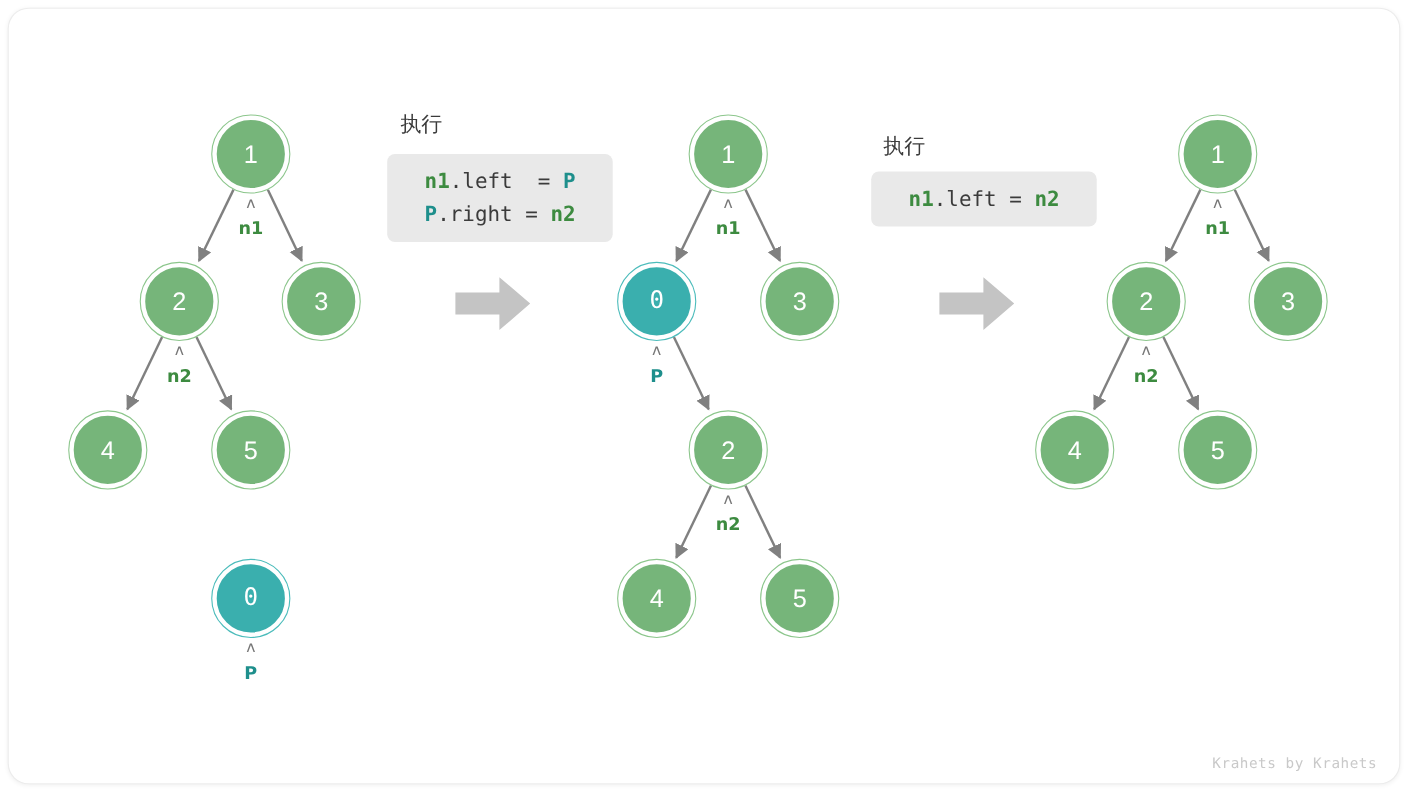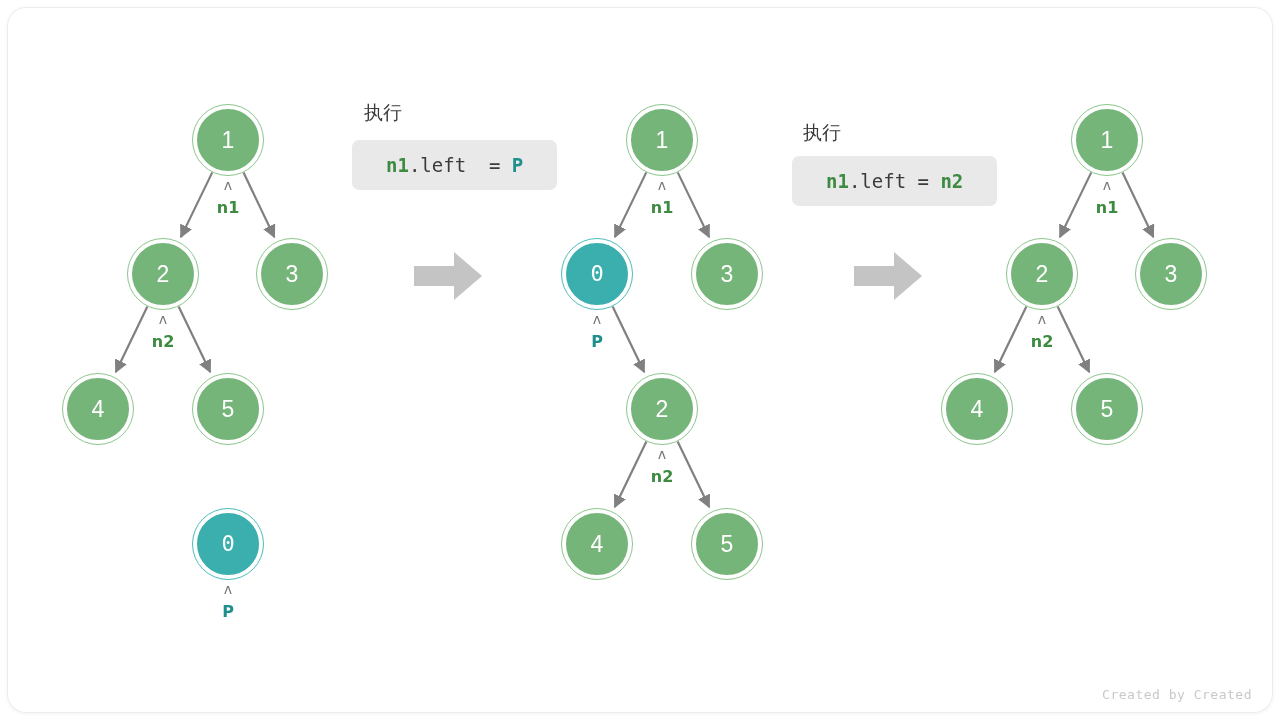--- a/index.html
+++ b/index.html
@@ -249,25 +249,25 @@
         <div class="caret">ʌ</div>
         <div class="plabel">n1</div>
       </div>
       <div class="ptr green" style="left: 1012px; top: 314px;">
         <div class="caret">ʌ</div>
         <div class="plabel">n2</div>
       </div>
     </div>
   <div id="anno-layer">
       <div class="exec-label" style="left: 364px; top: 100px;">执行</div>
-      <div class="codebox" style="left: 352px; top: 140px;"><div><span class="v-green">n1</span><span class="v-plain">.left  = </span><span class="v-teal">P</span></div></div>
+      <div class="codebox" style="left: 352px; top: 140px;"><div><span class="v-green">n1</span><span class="v-plain">.left  = </span><span class="v-teal">P</span></div><div><span class="v-teal">P</span><span class="v-plain">.right = </span><span class="v-green">n2</span></div></div>
       <svg class="big-arrow" viewBox="0 0 72 56" style="left: 412px; top: 248px;">
         <path d="M2,18 L42,18 L42,4 L70,28 L42,52 L42,38 L2,38 Z" fill="#c4c4c4"></path>
       </svg>
       <div class="exec-label" style="left: 803px; top: 120px;">执行</div>
       <div class="codebox" style="left: 792px; top: 156px;"><div><span class="v-green">n1</span><span class="v-plain">.left = </span><span class="v-green">n2</span></div></div>
       <svg class="big-arrow" viewBox="0 0 72 56" style="left: 852px; top: 248px;">
         <path d="M2,18 L42,18 L42,4 L70,28 L42,52 L42,38 L2,38 Z" fill="#c4c4c4"></path>
       </svg>
     </div>
 
-  <div class="credit">Created by Created</div>
+  <div class="credit">Krahets by Krahets</div>
 </div>
 
 </body></html>

